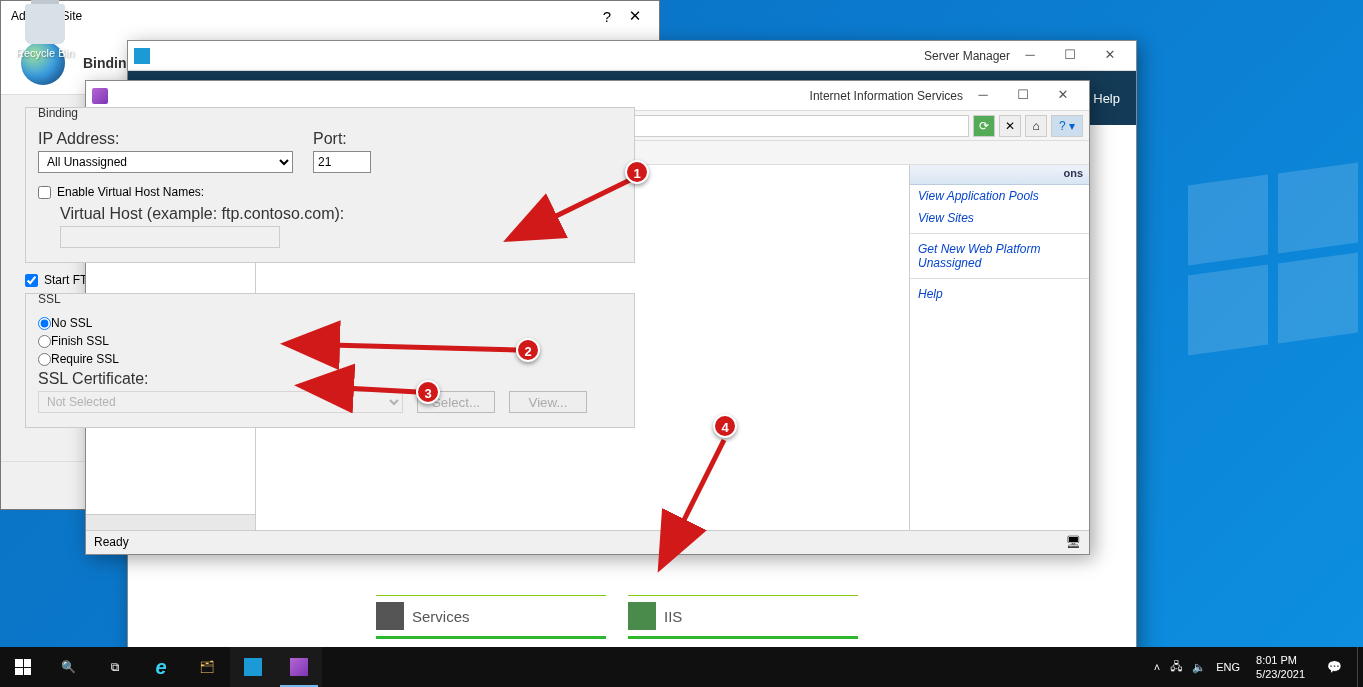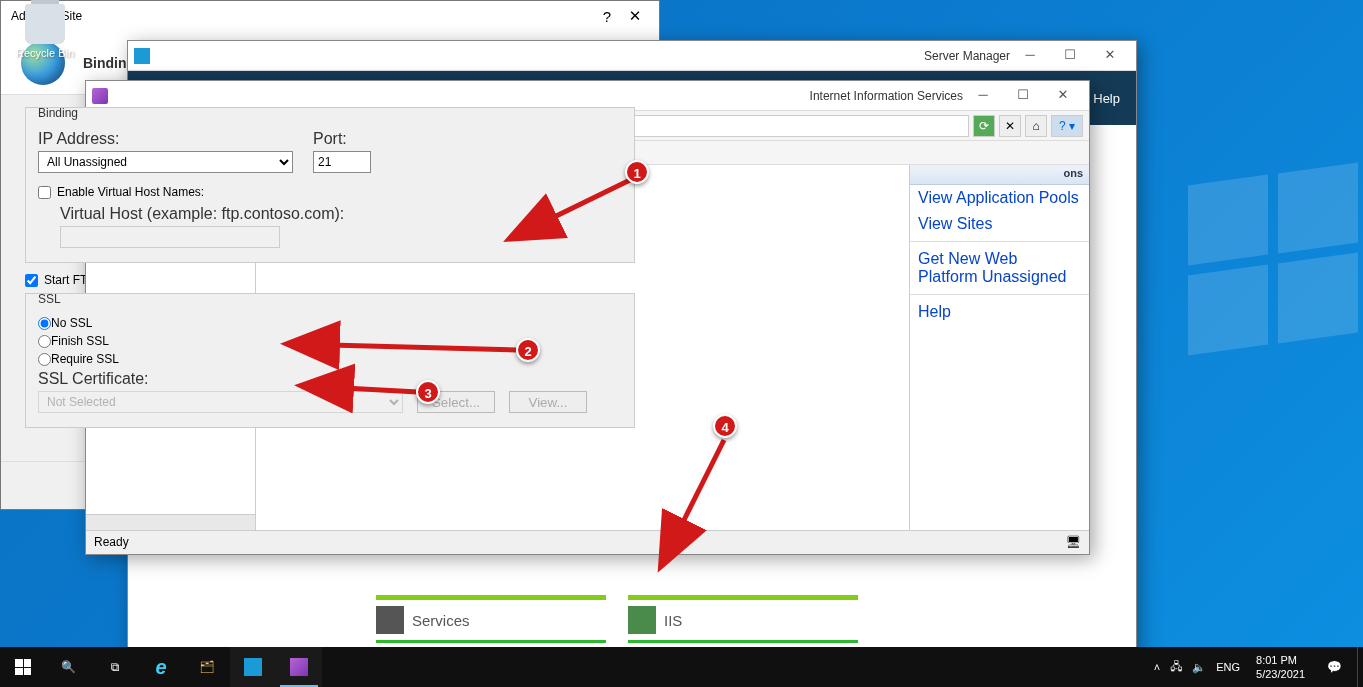--- a/index.html
+++ b/index.html
@@ -26,21 +26,21 @@
 .titlebar .title { flex: 1; font-size: 12px; color: #333; text-align: right; }
 .titlebar .ctrls { display: flex; }
 .titlebar .ctrls div { width: 40px; height: 28px; text-align: center; line-height: 26px; font-size: 13px; color: #555; cursor: pointer; }
 
 
 #srvmgr { left: 127px; top: 40px; width: 1010px; height: 620px; }
 #srvmgr .sm-icon { background: #1b9ad6; }
 #srvmgr .toolbar { height: 54px; background: #133b57; color: #fff; display:flex; align-items:center; padding:0 16px; font-size:13px; }
 #srvmgr .toolbar .right { margin-left:auto; display:flex; gap:20px; }
 #srvmgr .body { background:#fff; height: calc(100% - 84px); position:relative; padding:10px; }
-.tile { position:absolute; width:230px; border-top:5px solid #84cc16; padding-top:6px; }
+.tile { position:absolute; width:230px; border-top:1px solid #84cc16; padding-top:6px; }
 .tile .hdr { display:flex; align-items:center; gap:8px; margin-bottom:6px; font-size:15px; color:#555;}
 .tile .hdr .iconbox{width:28px;height:28px;background:#555;}
 .tile .bar { height:3px; background:#2eb82e; margin:4px 0 8px;}
 .tile .row { display:flex; align-items:center; gap:8px; font-size:13px; color:#444; padding:3px 0;}
 .tile .row .circ{width:16px;height:16px;border:2px solid #2eb82e;border-radius:50%;position:relative;}
 .tile .row .circ:after{content:'';position:absolute;left:4px;top:2px;border:solid #2eb82e;border-width:0 2px 2px 0;width:3px;height:6px;transform:rotate(-135deg);}
 
 
 #iismgr { left: 85px; top: 80px; width: 1005px; height: 475px; }
 #iismgr .titlebar { background:#fff; }
@@ -53,21 +53,21 @@
 #iismgr .addrbar .rtools .t { width:22px;height:22px;border:1px solid #ccc;background:#ecf5ec;}
 #iismgr .menubar { height:24px; background:#f5f5f5; border-bottom:1px solid #ddd; display:flex; align-items:center; padding:0 8px; gap:16px; font-size:12px;}
 #iismgr .panes { display:flex; height: calc(100% - 108px); }
 #iismgr .connpane { width: 170px; border-right:1px solid #ccc; background:#fff; display:flex; flex-direction:column;}
 #iismgr .pane-hdr { height:20px; background:linear-gradient(#eef3fa,#d9e5f3); border-bottom:1px solid #bcd; padding:2px 6px; font-size:11px; font-weight:bold; color:#335;}
 #iismgr .conn-tools { height:24px; border-bottom:1px solid #ddd; padding:2px 4px;}
 #iismgr .tree { padding:4px 2px; font-size:12px; flex:1; overflow:hidden;}
 #iismgr .tree .node { padding:1px 2px; white-space:nowrap; display:flex; align-items:center; gap:3px;}
 #iismgr .tree .exp { width:10px; text-align:center; color:#666; }
 #iismgr .actionpane { width: 180px; border-left:1px solid #ccc; background:#fff;}
-#iismgr .actionpane .link { display:block; padding:4px 8px; color:#0645cc; font-size:16px;}
+#iismgr .actionpane .link { display:block; padding:4px 8px; color:#0645cc; font-size:12px;font-style:italic;}
 #iismgr .mainpane { flex:1; background:#fff;}
 #iismgr .status { height:22px; border-top:1px solid #ccc; background:#f0f0f0; padding:2px 8px; font-size:12px; display:flex; align-items:center;}
 #iismgr .status .r { margin-left:auto;}
 #iismgr .hscroll { height:16px; background:#e8e8e8; border-top:1px solid #ccc;}
 
 
 #ftpdlg { left: 258px; top: 55px; width: 660px; height: 510px; background:#fff; border:1px solid #777;}
 #ftpdlg .dtitle { height:30px; display:flex; align-items:center; padding:0 10px; font-size:12px;}
 #ftpdlg .dtitle .t { flex:1;}
 #ftpdlg .dtitle .q { width:28px; text-align:center; font-size:15px; cursor:pointer;}

